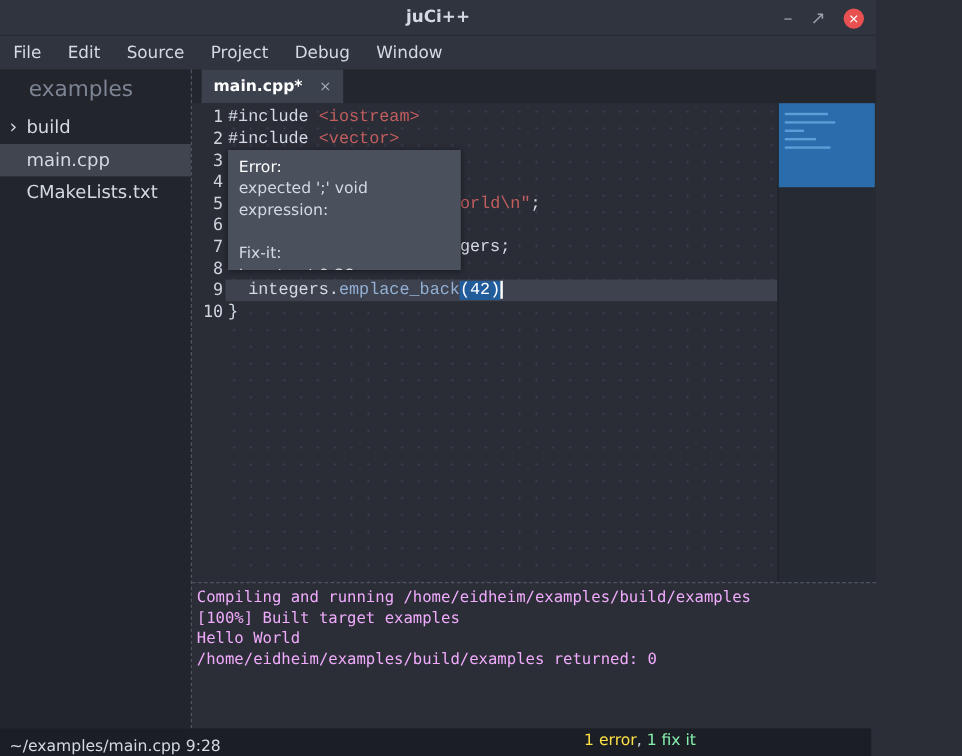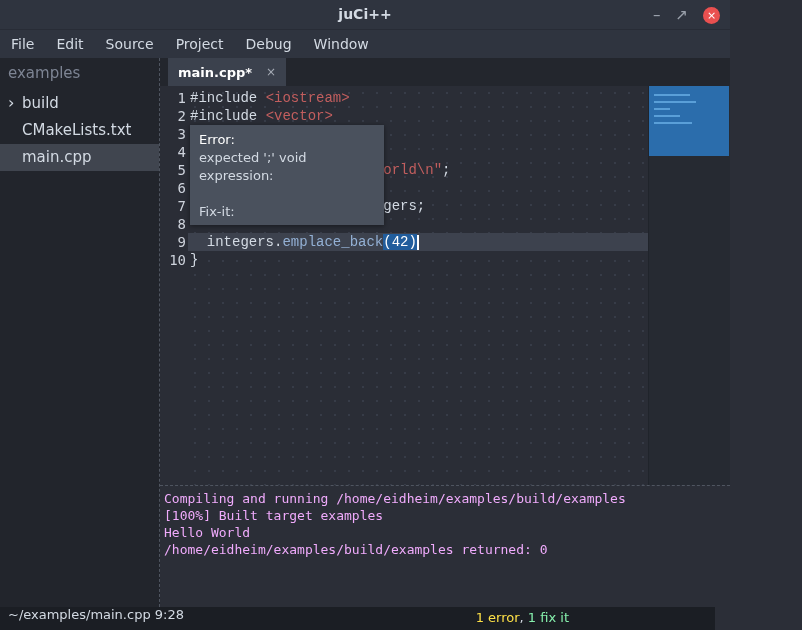--- a/index.html
+++ b/index.html
@@ -16,21 +16,21 @@
 
   
   .menubar { position:absolute; top:30px; left:0; right:0; height:28px; background:#2f343f; display:flex; align-items:center; color:#d3dae3; font-size:14px; }
   .menu-item { padding:4px 11px; }
 
   
   .body { position:absolute; top:58px; left:0; right:0; bottom:23px; display:flex; }
 
   
   .sidebar { width:160px; flex:none; background:#22252c; border-right:1px dashed #4f5560; }
-  .sidebar-header { color:#7d8493; font-size:15px; padding:6px 8px 8px; }
+  .sidebar-header { color:#7d8493; font-size:18px; padding:6px 8px 8px;margin-left:16px; }
   .tree-item { position:relative; color:#d3dae3; font-size:15px; padding:4px 6px 4px 22px; line-height:19px; }
   .tree-item .chev { position:absolute; left:8px; top:3px; font-size:16px; color:#d3dae3; }
   .tree-item.selected { background:#40454f; }
 
   
   .main { flex:1; display:flex; flex-direction:column; min-width:0; }
   .tabbar { height:28px; flex:none; background:#23262d; display:flex; align-items:stretch; padding-left:8px; }
   .tab { background:#3b414d; color:#ffffff; font-size:13px; font-weight:bold; display:flex; align-items:center; gap:14px; padding:0 10px; }
   .tab-close { color:#a6acb6; font-weight:normal; font-size:12px; }
 
@@ -58,21 +58,21 @@
   
   .minimap { width:82px; flex:none; background:#262a32; position:relative; border-left:1px solid #20242b; }
   .mm-view { position:absolute; top:0; left:0; right:1px; height:70px; background:#2b6dac; padding:8px 0 0 5px; }
   .mm-bar { height:2px; background:#5a9fd8; margin-bottom:5px; }
 
   
   .output { height:122px; flex:none; border-top:1px dashed #4f5560; background:#2b2e37; font-family:"DejaVu Sans Mono",monospace; font-size:13px; color:#f0abfc; padding:4px 4px; line-height:17px; }
   .output-line { white-space:pre; }
 
   
-  .statusbar { position:absolute; left:0; right:15px; bottom:0; height:23px; background:#1b1e24; color:#d3dae3; font-size:13px; display:flex; align-items:flex-start; padding:0 8px;margin-top:32px; }
+  .statusbar { position:absolute; left:0; right:4px; bottom:0; height:23px; background:#1b1e24; color:#d3dae3; font-size:13px; display:flex; align-items:flex-end; padding:0 8px;margin-top:32px; }
   .status-right { position:absolute; right:146px; top:3px; }
   .st-err { color:#fde047; }
   .st-fix { color:#86efac; }
 </style>
 </head>
 <body>
 
 <div class="window">
 
   <div class="titlebar">
@@ -92,22 +92,22 @@
       <div class="menu-item">Debug</div>
       <div class="menu-item">Window</div>
     </div>
 
   <div class="body">
 
     <div class="sidebar">
       <div class="sidebar-header">examples</div>
       <div id="file-tree">
           <div class="tree-item"><span class="chev">›</span><span>build</span></div>
+          <div class="tree-item selected"><span>main.cpp</span></div>
           <div class="tree-item"><span>CMakeLists.txt</span></div>
-          <div class="tree-item selected"><span>main.cpp</span></div>
         </div>
     </div>
 
     <div class="main">
 
       <div class="tabbar">
         <div class="tab">
           <span>main.cpp*</span>
           <span class="tab-close">×</span>
         </div>

